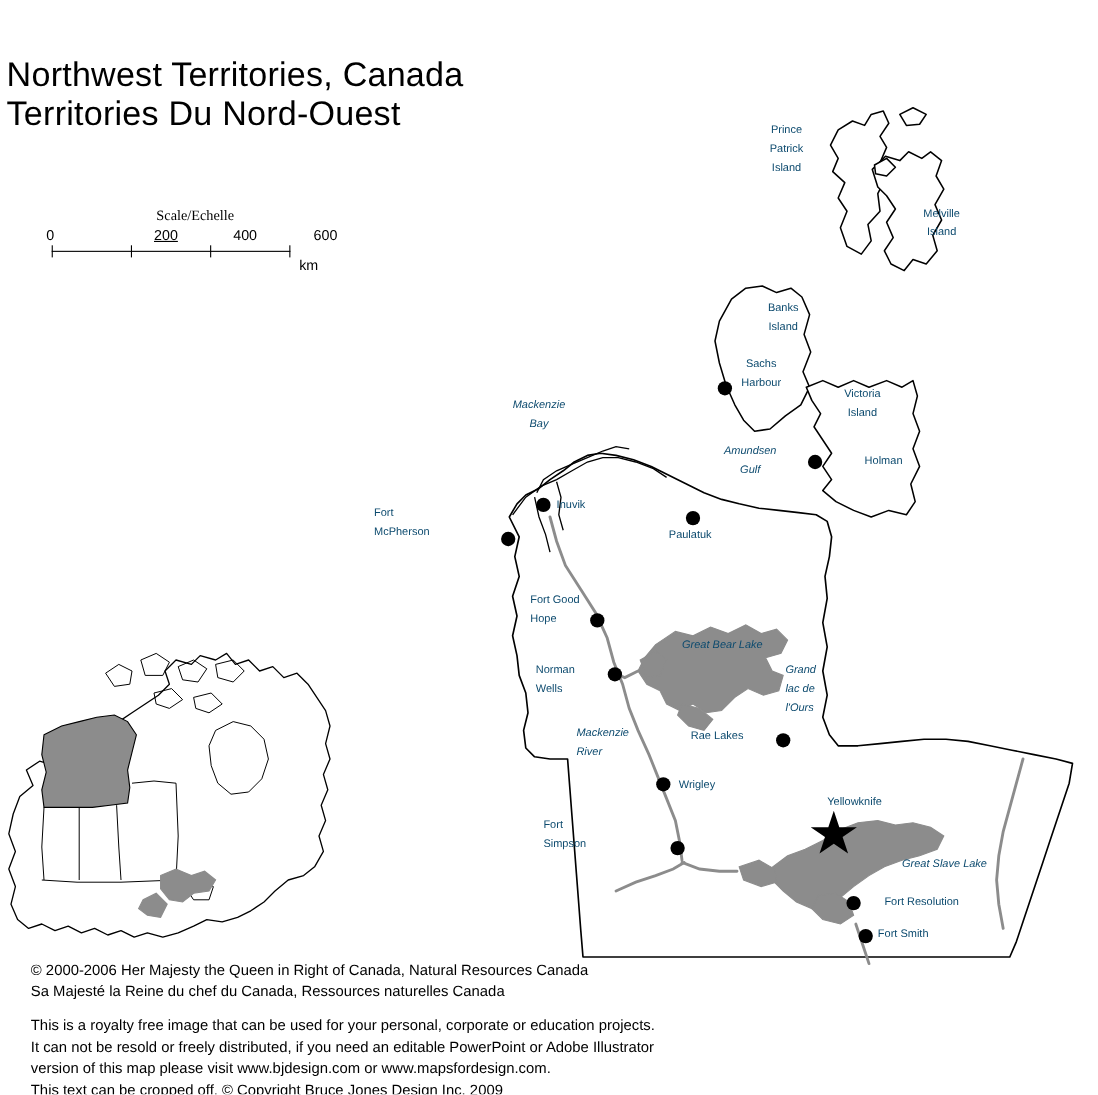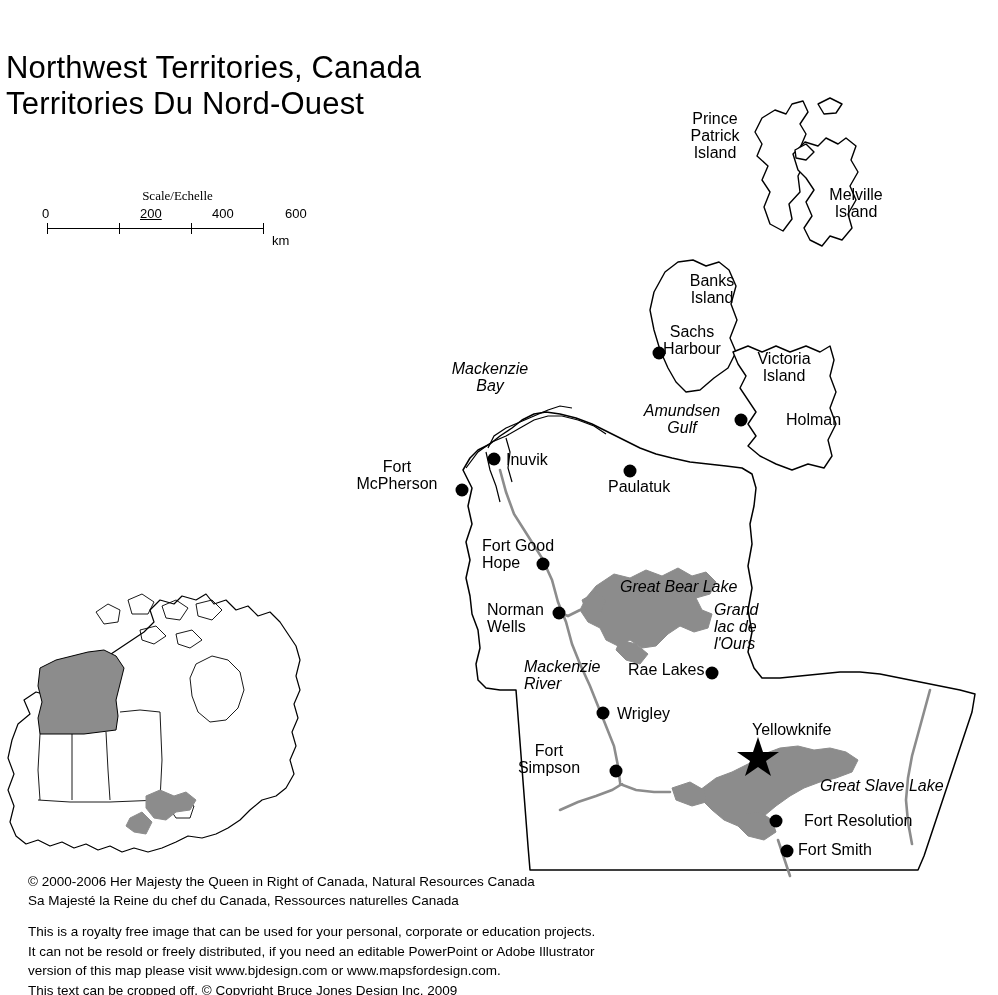--- a/index.html
+++ b/index.html
@@ -94,27 +94,27 @@
     top: 10px;
     font-size: 13px;
   }
 
   
   #map-svg { left: 0; top: 0; }
 
   
   .mlabel {
     position: absolute;
-    font-size: 16px;
+    font-size: 10px;
     line-height: 17px;
-    color: #000000;
+    color: #0c4a6e;
     white-space: pre;
   }
   .mlabel.italic { font-style: italic; }
-  .mlabel.right { text-align: center; }
+  .mlabel.right { text-align: left; }
   .mlabel.center { text-align: center; }
 
   
   #credit-block {
     left: 28px;
     top: 872px;
     font-size: 13.5px;
     line-height: 19px;
   }
   #legal-block {

